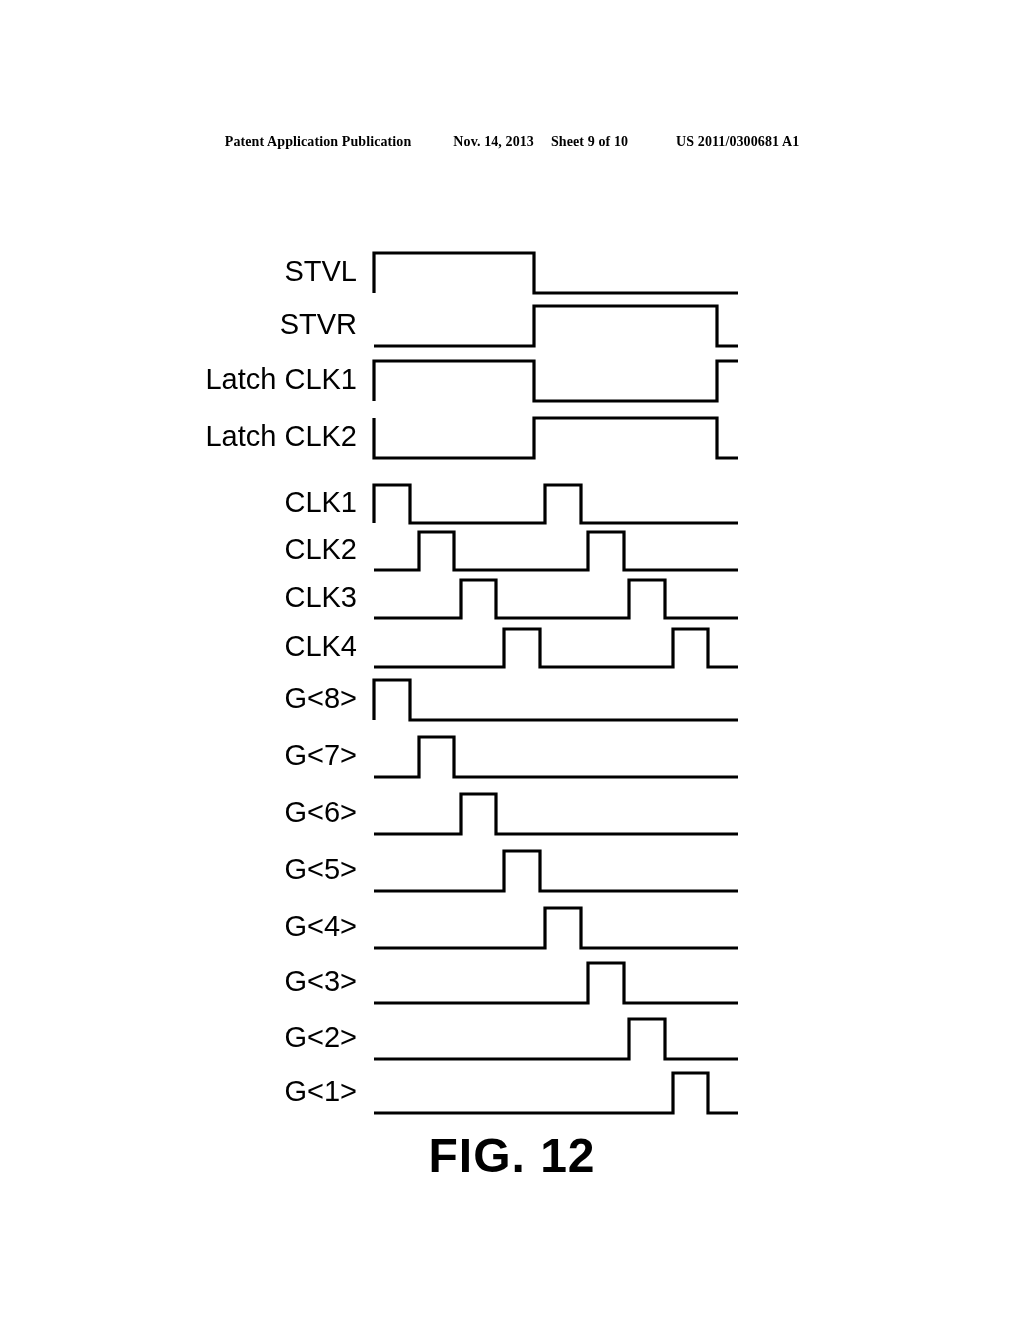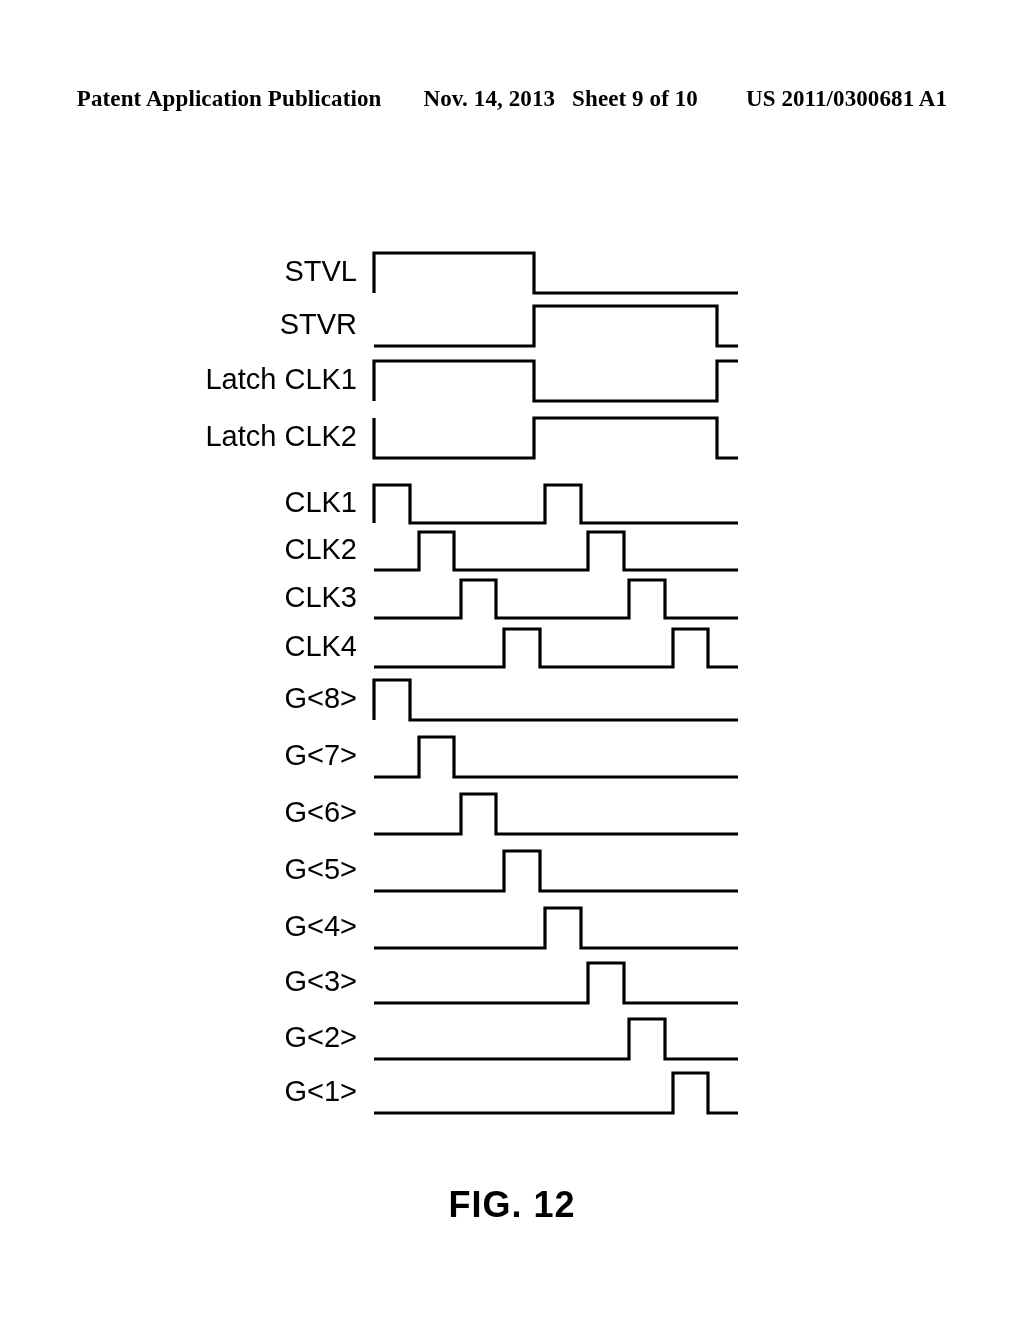--- a/index.html
+++ b/index.html
@@ -21,27 +21,27 @@
   #patent-header {
     position: absolute;
     left: 0;
     top: 86px;
     width: 1024px;
     display: flex;
     justify-content: center;
     align-items: flex-end;
     font-family: "Liberation Serif", serif;
     font-weight: bold;
-    font-size: 23px;
+    font-size: 14px;
     letter-spacing: 0.1px;
     white-space: nowrap;
   }
   #patent-header .hdr-pub      { margin-right: 42px; }
   #patent-header .hdr-date     { margin-right: 17px; }
-  #patent-header .hdr-sheet    { margin-right: 48px; }
+  #patent-header .hdr-sheet    { margin-right: 48px; margin-top: 48px; }
   #patent-header .hdr-docnum   { }
 
   
   #figure-area {
     position: absolute;
     left: 0;
     top: 8px;
     width: 887px;
     height: 1320px;
   }
@@ -64,26 +64,26 @@
     stroke: #000000;
     stroke-width: 3.2;
     stroke-linejoin: miter;
     stroke-linecap: butt;
   }
 
   
   #figure-caption {
     position: absolute;
     left: 0;
-    top: 1184px;
+    top: 1128px;
     width: 1024px;
     text-align: center;
     font-family: "Liberation Sans", sans-serif;
     font-weight: bold;
-    font-size: 36px;
+    font-size: 48px;
     letter-spacing: 1px;
   }
 </style>
 </head>
 <body>
 
 <div id="patent-header">
   <span class="hdr-pub">Patent Application Publication</span>
   <span class="hdr-date">Nov. 14, 2013</span>
   <span class="hdr-sheet">Sheet 9 of 10</span>

